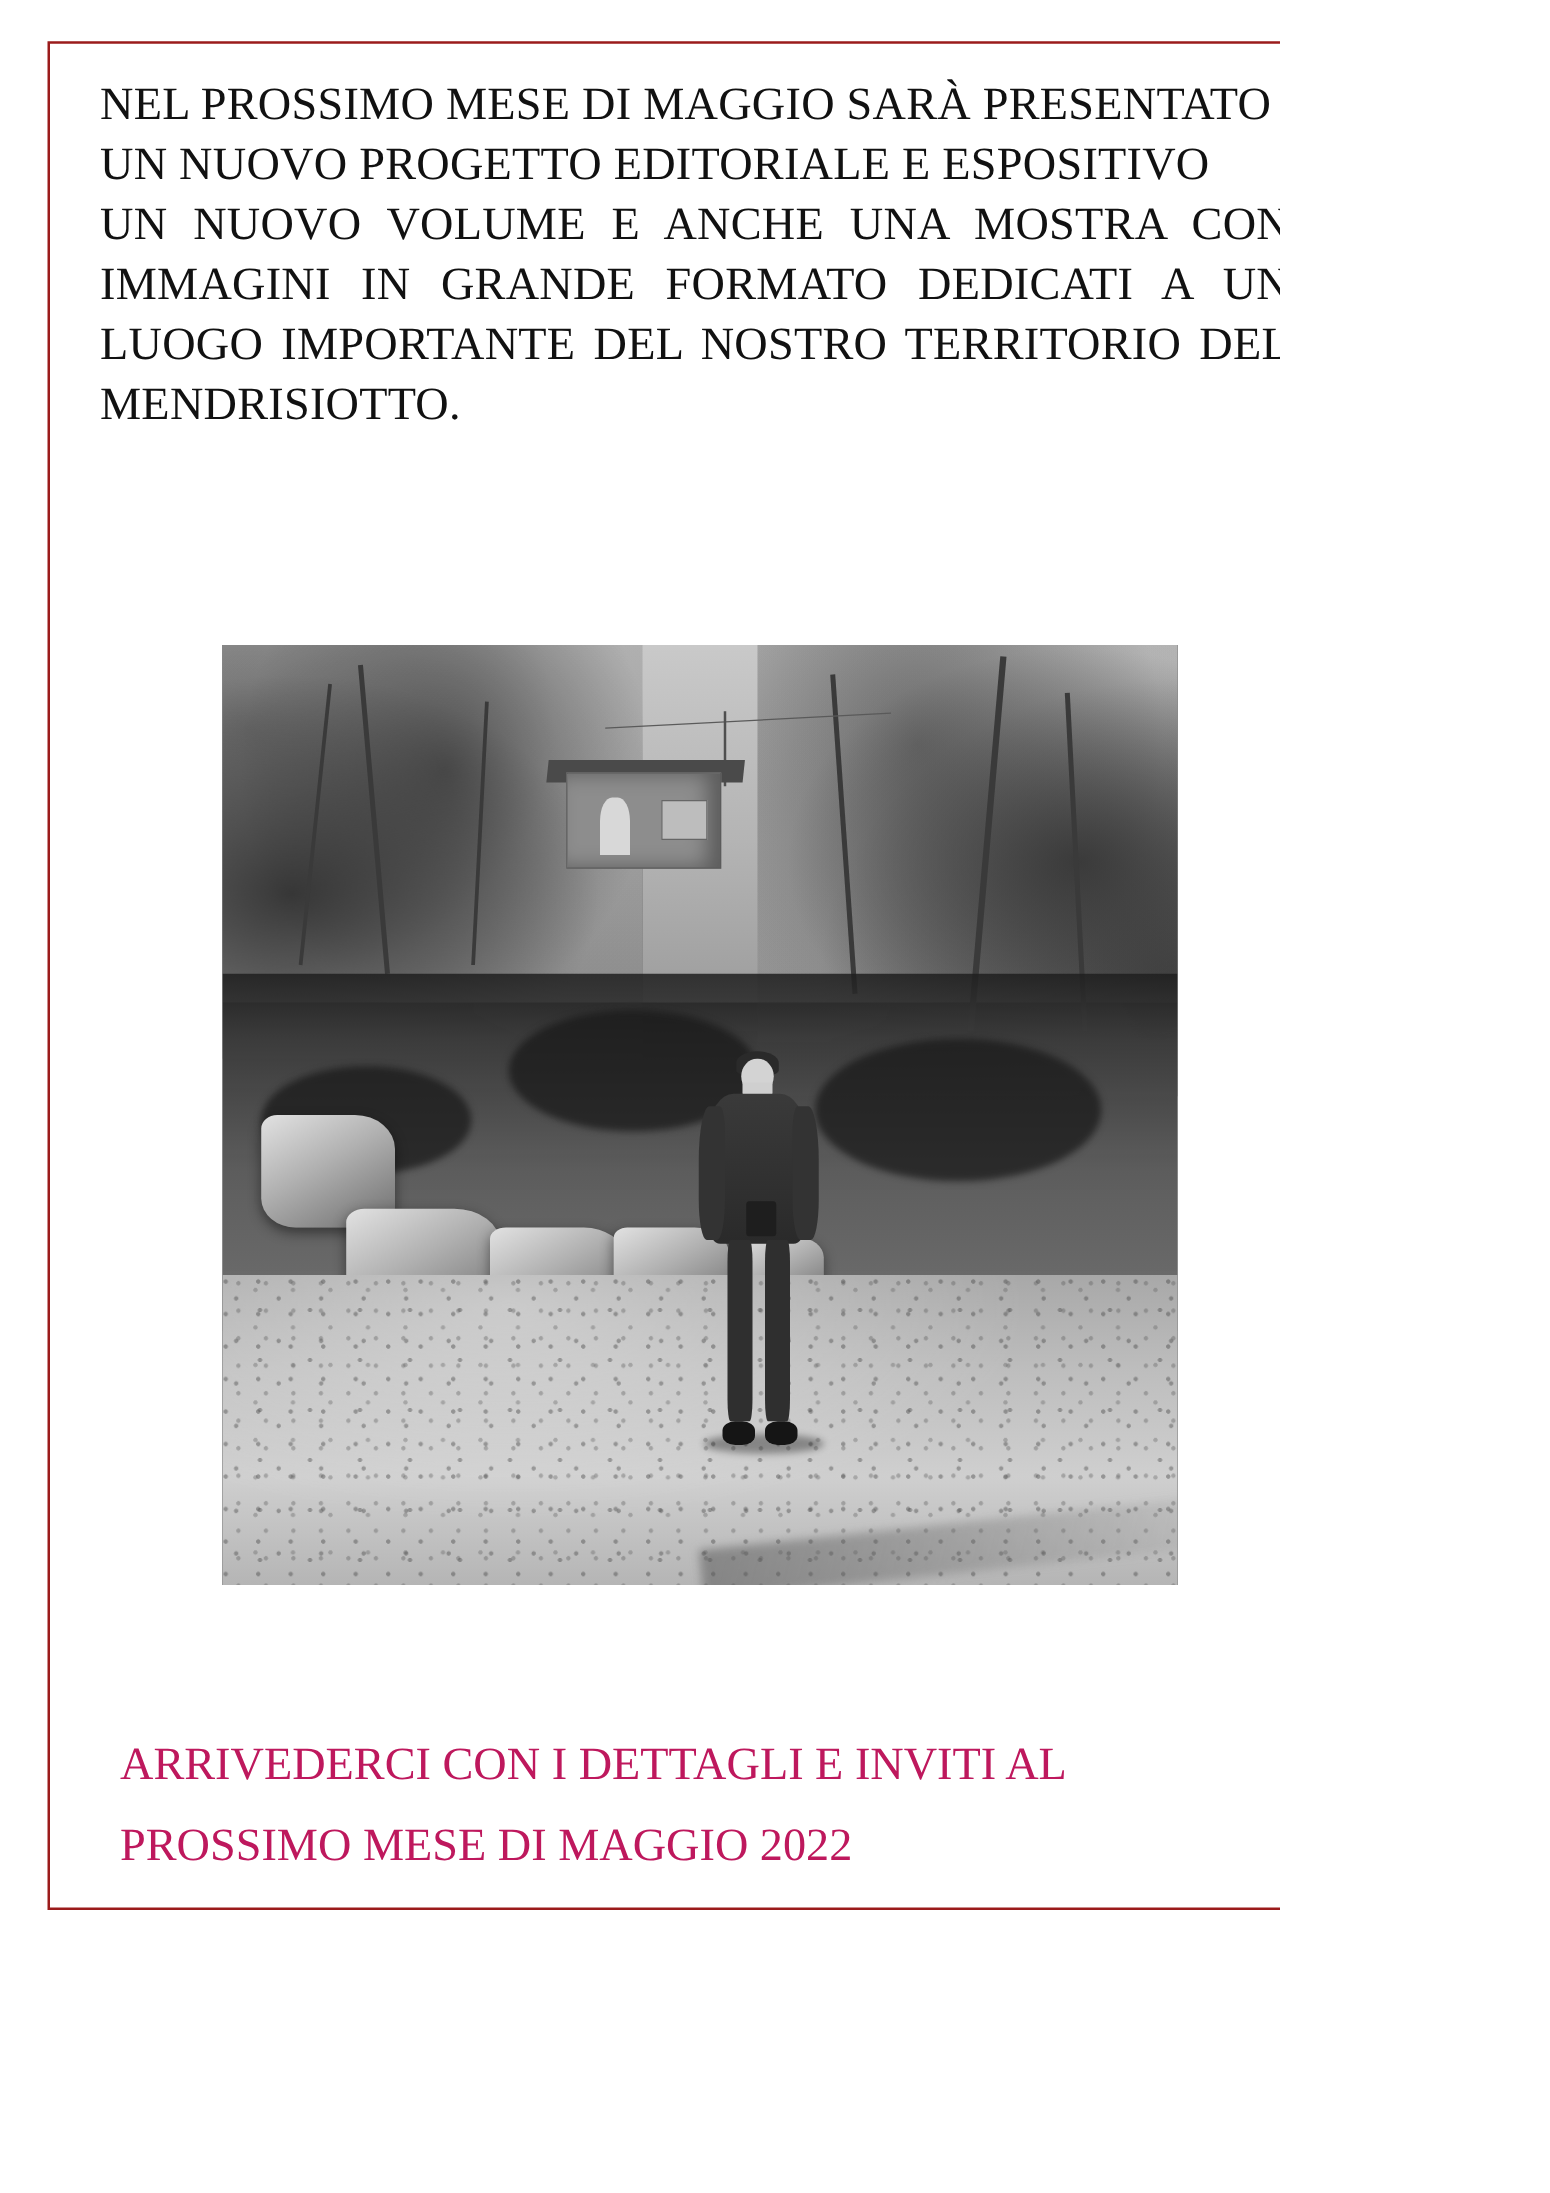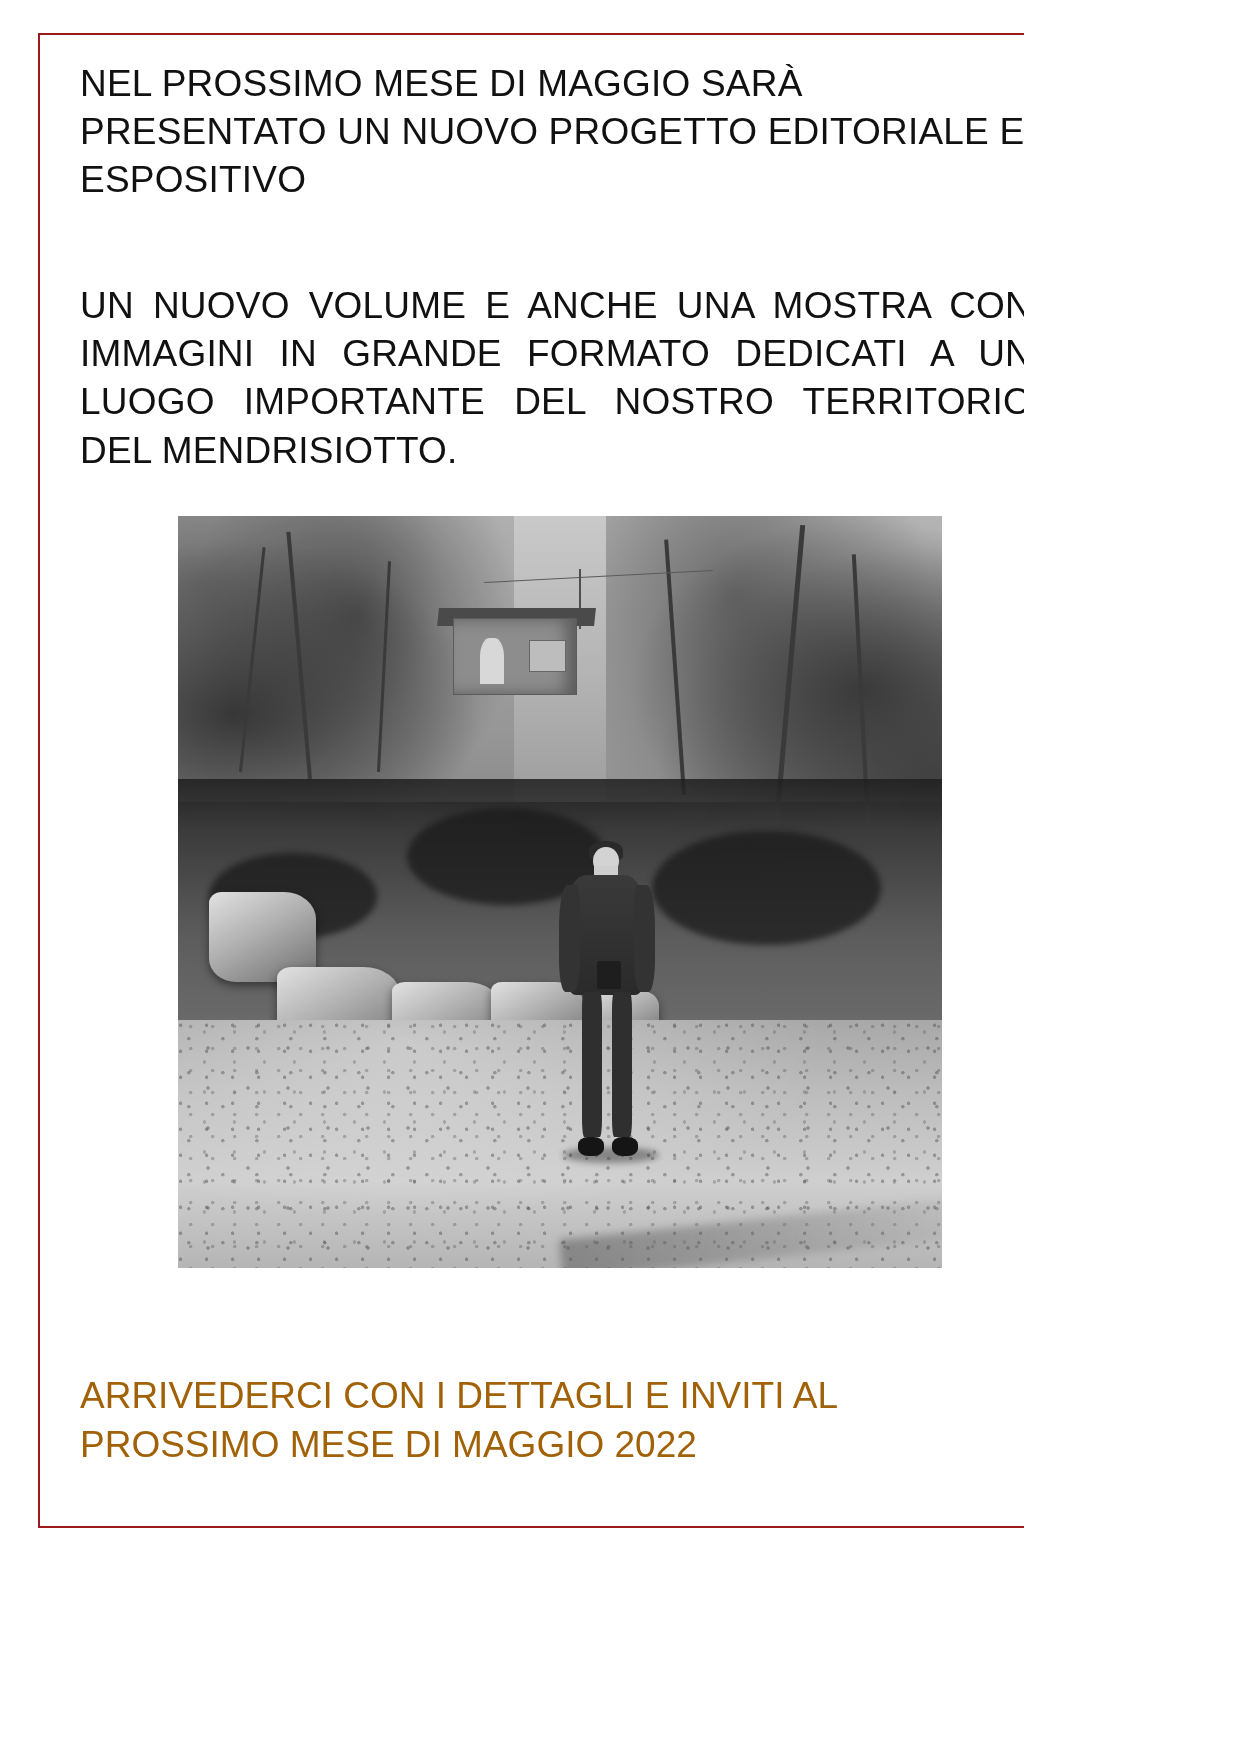--- a/index.html
+++ b/index.html
@@ -5,21 +5,21 @@
   html, body {
     margin: 0;
     padding: 0;
     background: #ffffff;
   }
   .page {
     position: relative;
     width: 1024px;
     height: 1754px;
     background: #ffffff;
-    font-family: Liberation Sans, sans-serif;
+    font-family: Liberation Serif, serif;
     box-sizing: border-box;
     overflow: hidden;
   }
   .page-border {
     position: absolute;
     left: 38px;
     top: 33px;
     width: 1046px;
     height: 1495px;
     border: 2px solid #9b1b1b;
@@ -35,21 +35,20 @@
     font-size: 37px;
     line-height: 1.30;
     color: #111111;
     letter-spacing: 0.2px;
     margin: 0;
   }
   .para-1 {
     width: 952px;
   }
   .para-2 {
-    margin-top: 78px;
     width: 952px;
     text-align: justify;
     text-justify: inter-word;
   }
   .photo-wrap {
     position: absolute;
     left: 178px;
     top: 516px;
     width: 764px;
     height: 752px;
@@ -212,22 +211,22 @@
 
   .footer {
     position: absolute;
     left: 80px;
     top: 1372px;
     width: 960px;
   }
   .footer-text {
     font-size: 37px;
     line-height: 1.32;
-    color: #a16207;
-    margin: 0;
+    color: #be185d;
+    margin: 16px;
   }
 </style>
 </head>
 <body>
 
 <div class="page">
 
   <div class="page-border"></div>
 
   <div class="content">

